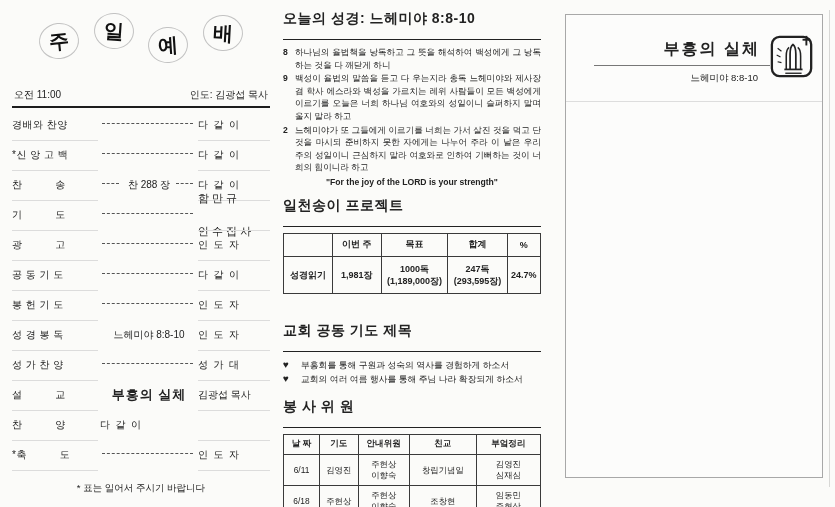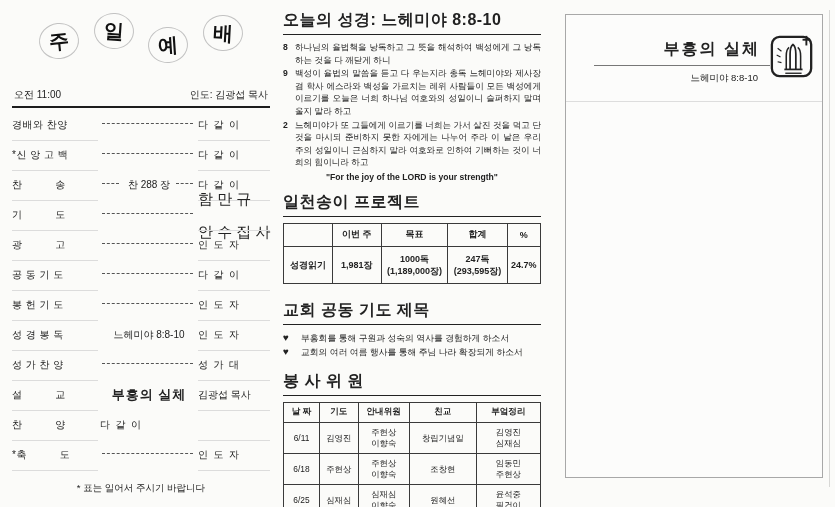--- a/index.html
+++ b/index.html
@@ -34,37 +34,37 @@
     content:"";position:absolute;left:0;bottom:-1px;width:86px;border-top:1px solid #dcdcdc;
   }
   .wrow::after{ 
     content:"";position:absolute;right:0;bottom:-1px;width:72px;border-top:1px solid #dcdcdc;
   }
   .w-item{width:88px;flex:0 0 88px;letter-spacing:.5px;}
   .w-dash{flex:1;border-bottom:1px dashed #555;height:1px;margin:0 5px 4px 2px;}
   .w-center{flex:0 0 auto;text-align:center;padding:0 4px;}
   .w-center-fill{flex:1;text-align:center;}
   .w-right{flex:0 0 72px;width:72px;text-align:left;}
-  .w-right-stack{flex:0 0 72px;width:72px;font-size:15px;line-height:11px;}
+  .w-right-stack{flex:0 0 72px;width:72px;font-size:11px;line-height:11px;}
   .sermon-title{font-weight:bold;font-size:13px;letter-spacing:1px;}
   .footnote{text-align:center;font-size:9.5px;margin-top:12px;}
 
   
   #middle{left:283px;top:10px;width:258px;height:492px;}
   .sec-head{
-    font-size:16px;font-weight:bold;letter-spacing:.5px;
-    border-bottom:1.6px solid #222;padding-bottom:3px;margin-bottom:6px;
+    font-size:14px;font-weight:bold;letter-spacing:.5px;
+    border-bottom:1.6px solid #222;padding-bottom:11px;margin-bottom:6px;
   }
   .verse{display:flex;font-size:8.6px;line-height:12.6px;text-align:justify;margin-bottom:1px;}
   .v-num{flex:0 0 12px;font-weight:bold;}
   .v-text{flex:1;}
   .quote{text-align:center;font-size:8.6px;font-weight:bold;margin:3px 0 10px 0;}
   table{border-collapse:collapse;width:100%;table-layout:fixed;}
   th,td{border:1px solid #3a3a3a;text-align:center;vertical-align:middle;padding:2px 1px;}
-  #project-table{margin-bottom:16px;}
+  #project-table{margin-bottom:28px;}
   #project-table th{font-size:9px;font-weight:bold;height:18px;}
   #project-table td{font-size:9px;font-weight:bold;height:32px;line-height:12px;}
   #vol-table th{font-size:8.6px;font-weight:bold;height:15px;}
   #vol-table td{font-size:8.4px;height:26px;line-height:10.5px;}
   .prayer-list{margin:4px 0 12px 0;}
   .prayer-item{display:flex;align-items:flex-start;font-size:8.8px;line-height:14px;}
   .heart{flex:0 0 18px;font-size:10px;}
   .two-line span{display:block;}
 
   

